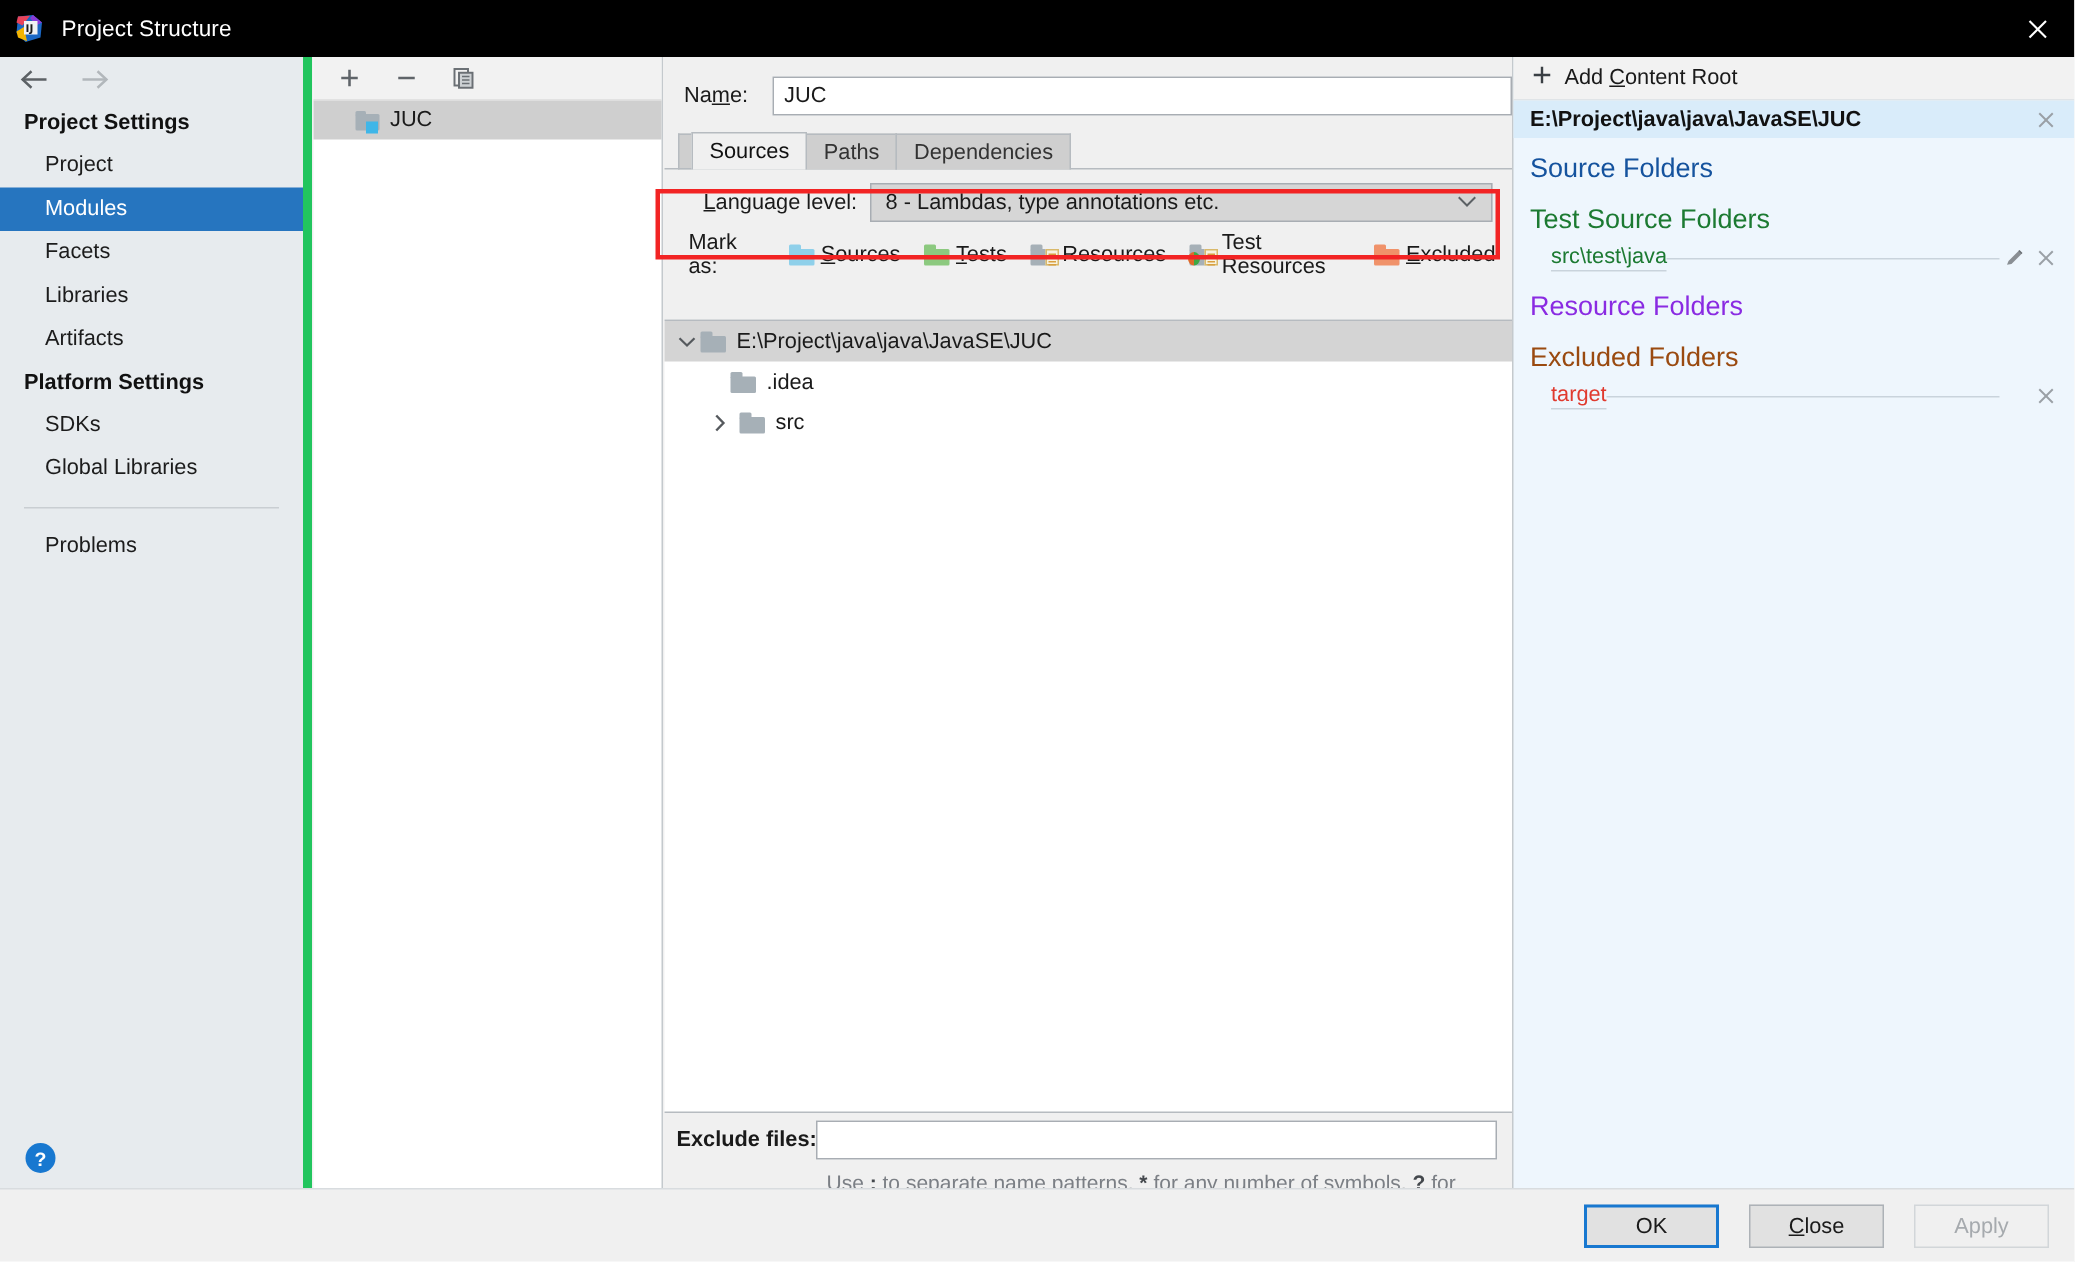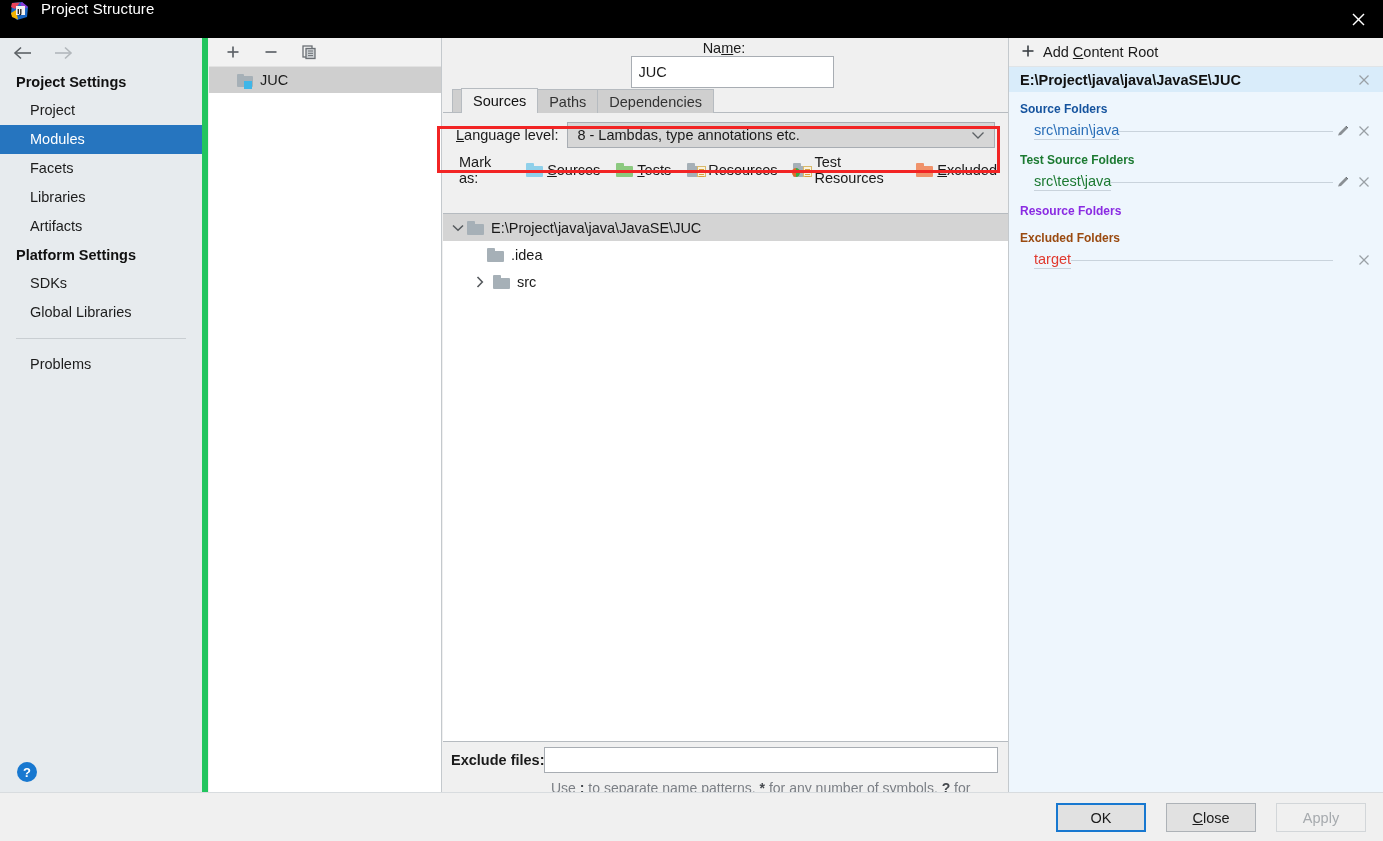--- a/index.html
+++ b/index.html
@@ -14,21 +14,21 @@
     overflow: hidden;
     background: #f0f0f0;
     font-size: 14px;
     color: #1a1a1a;
   }
 
   
   #titlebar {
     position: absolute; left: 0; top: 0; width: 1383px; height: 38px;
     background: #000000;
-    display: flex; 
+    display: flex; align-items: center;
   }
   #title-icon { margin-left: 9px; width: 22px; height: 22px; position: relative; flex: 0 0 auto; }
   #title-text {
     color: #ffffff; font-size: 15px; margin-left: 10px;
     letter-spacing: .1px;
   }
   #win-close {
     position: absolute; right: 0; top: 0; width: 50px; height: 38px;
     display: flex; align-items: center; justify-content: center;
   }
@@ -81,21 +81,21 @@
   .mod-folder .f-body { position: absolute; left: 0; top: 2px; width: 16px; height: 11px; background: #a6b0b7; border-radius: 1px; }
   .mod-folder .f-tab { position: absolute; left: 0; top: 0; width: 7px; height: 3px; background: #a6b0b7; border-radius: 1px 1px 0 0; }
   .mod-folder .f-badge { position: absolute; left: 7px; top: 7px; width: 8px; height: 8px; background: #3fb6e8; }
   #module-label { font-size: 14.5px; }
 
   
   #center {
     position: absolute; left: 443px; top: 38px; width: 565px; height: 754px;
     background: #f0f0f0;
   }
-  #name-row { height: 50px; display: flex; align-items: center; padding: 2px 0 0 13px; flex-direction: column; }
+  #name-row { height: 50px; display: flex; align-items: center; padding: 2px 0 0 13px; }
   #name-label { font-size: 14.5px; margin-right: 16px; white-space: nowrap; }
   #name-input {
     flex: 1 1 auto; height: 26px;
     background: #ffffff; border: 1px solid #a8adb3;
     padding: 0 7px; font-size: 14.5px; color: #1a1a1a;
     font-family: "Liberation Sans", sans-serif;
     outline: none;
     margin-right: 0;
   }
   #tabstrip {
@@ -115,21 +115,21 @@
     margin-right: -1px;
   }
   .tab.active {
     background: #f0f0f0; color: #111; z-index: 2;
     height: 25px; line-height: 24px;
   }
   .tab-pad { width: 9px; height: 24px; background: #cfcfcf; border: 1px solid #b6bbc0; border-bottom: none; border-right: none; }
 
   #lang-row {
     height: 44px; display: flex; align-items: center;
-    padding-left: 13px; padding-right: 13px;
+    padding-left: 26px; padding-right: 13px;
   }
   #lang-label { font-size: 14.5px; margin-right: 9px; white-space: nowrap; }
   #lang-combo {
     flex: 1 1 auto; height: 26px;
     background: #d6d6d6; border: 1px solid #a8adb3;
     display: flex; align-items: center; padding: 0 9px;
     font-size: 14.5px; position: relative;
   }
   #lang-combo .arrow { position: absolute; right: 9px; top: 50%; transform: translateY(-50%); }
 
@@ -200,21 +200,21 @@
     border-bottom: 1px solid #e0e4e7;
   }
   #content-root-row {
     height: 25px; background: #d9ecfa;
     display: flex; align-items: center;
     padding-left: 11px; padding-right: 8px;
     font-weight: bold; font-size: 14.5px; color: #111;
   }
   #content-root-row .spacer { flex: 1 1 auto; }
   .grp-title {
-    font-weight: bold; font-size: 12px;
+    font-weight: normal; font-size: 18px;
     padding: 10px 0 3px 11px;
   }
   .grp-title.blue { color: #15539e; }
   .grp-title.green { color: #1c7a32; }
   .grp-title.purple { color: #8a2be2; }
   .grp-title.brown { color: #9a4a10; }
   .folder-row {
     display: flex; align-items: center;
     padding-left: 25px; padding-right: 8px; height: 24px;
   }
@@ -487,36 +487,20 @@
       <span class="spacer"></span>
       <span class="icn-x">
         <svg width="12" height="12" viewBox="0 0 12 12">
           <line x1="1.5" y1="1.5" x2="10.5" y2="10.5" stroke="#9aa0a6" stroke-width="1.3"></line>
           <line x1="10.5" y1="1.5" x2="1.5" y2="10.5" stroke="#9aa0a6" stroke-width="1.3"></line>
         </svg>
       </span>
     </div>
 
     <div class="grp-title blue">Source Folders</div>
-    <div class="folder-row">
-      <span class="path blue">src\main\java</span>
-      <span class="rule"></span>
-      <span class="icn-pencil">
-        <svg width="14" height="14" viewBox="0 0 14 14">
-          <path d="M2 11.5 L3 9 L10 2 L12 4 L5 11 Z" fill="#8a8f94"></path>
-          <path d="M10 2 L12 4" stroke="#6a6f74" stroke-width="1"></path>
-        </svg>
-      </span>
-      <span class="icn-x">
-        <svg width="12" height="12" viewBox="0 0 12 12">
-          <line x1="1.5" y1="1.5" x2="10.5" y2="10.5" stroke="#9aa0a6" stroke-width="1.3"></line>
-          <line x1="10.5" y1="1.5" x2="1.5" y2="10.5" stroke="#9aa0a6" stroke-width="1.3"></line>
-        </svg>
-      </span>
-    </div>
 
     <div class="grp-title green">Test Source Folders</div>
     <div class="folder-row">
       <span class="path green">src\test\java</span>
       <span class="rule"></span>
       <span class="icn-pencil">
         <svg width="14" height="14" viewBox="0 0 14 14">
           <path d="M2 11.5 L3 9 L10 2 L12 4 L5 11 Z" fill="#8a8f94"></path>
           <path d="M10 2 L12 4" stroke="#6a6f74" stroke-width="1"></path>
         </svg>

